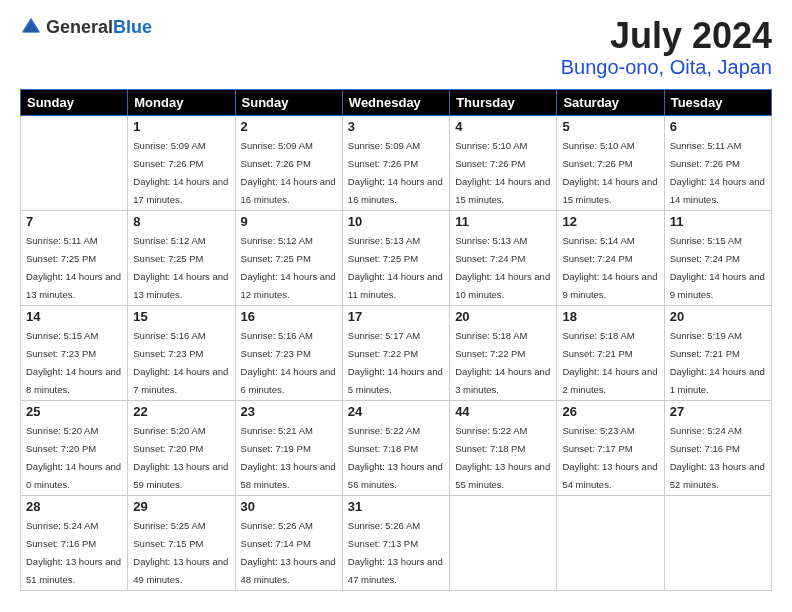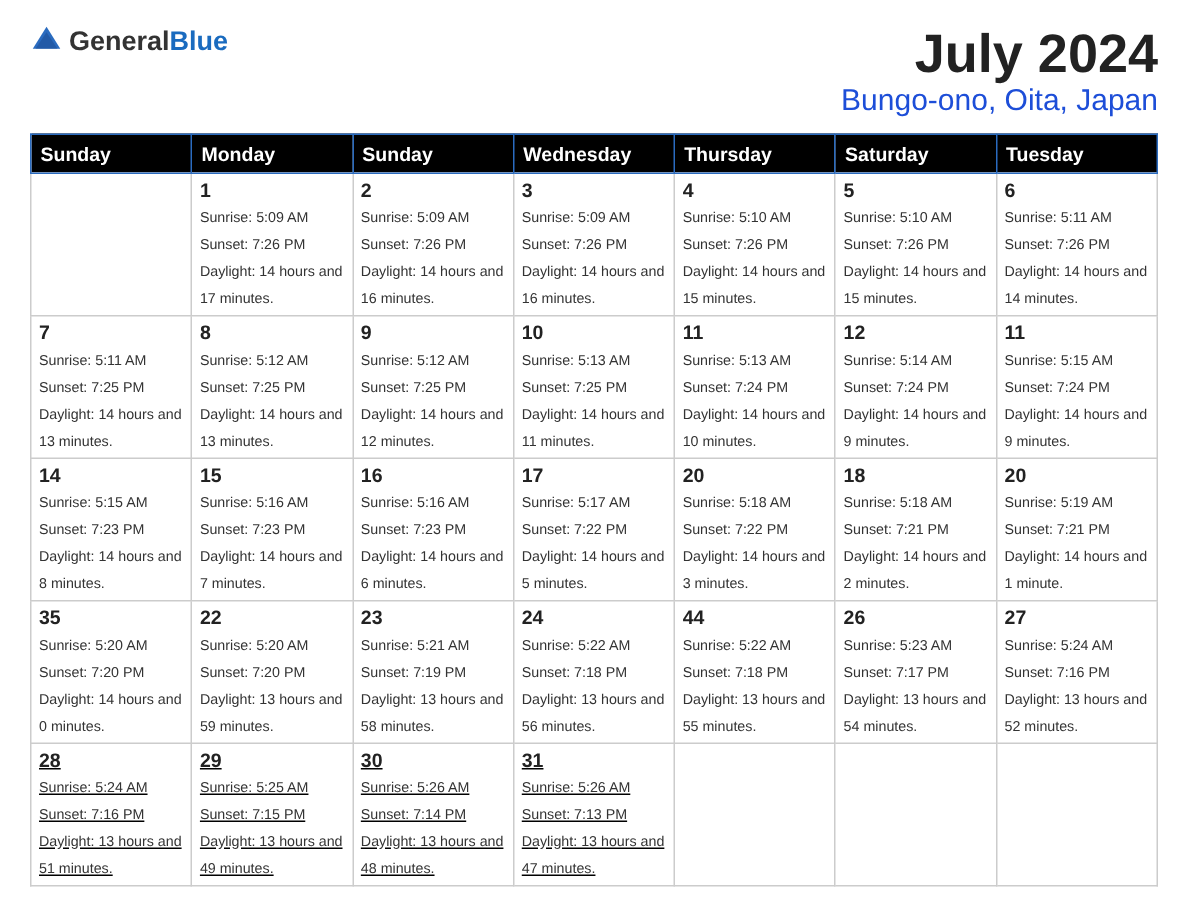--- a/index.html
+++ b/index.html
@@ -88,21 +88,20 @@
       line-height: 1.35;
     }
     .empty-cell {
       background: #f9f9f9;
     }
     .week-row td {
       height: 82px;
     }
     .last-row td {
       height: 74px;
-      text-decoration: underline;
     }
   </style>
 </head>
 <body>
 
 <div class="page">
   <div class="header">
     <div class="logo">
       <svg class="logo-icon" viewBox="0 0 24 24">
         <polygon points="12,2 22,18 2,18" fill="#2a6bbf"></polygon>
@@ -213,21 +212,21 @@
         <span class="cell-date">18</span>
         <span class="cell-info">Sunrise: 5:18 AM<br>Sunset: 7:21 PM<br>Daylight: 14 hours and 2 minutes.</span>
       </td>
           <td>
         <span class="cell-date">20</span>
         <span class="cell-info">Sunrise: 5:19 AM<br>Sunset: 7:21 PM<br>Daylight: 14 hours and 1 minute.</span>
       </td>
         </tr>
         <tr class="week-row">
           <td>
-        <span class="cell-date">35</span>
+        <span class="cell-date">25</span>
         <span class="cell-info">Sunrise: 5:20 AM<br>Sunset: 7:20 PM<br>Daylight: 14 hours and 0 minutes.</span>
       </td>
           <td>
         <span class="cell-date">22</span>
         <span class="cell-info">Sunrise: 5:20 AM<br>Sunset: 7:20 PM<br>Daylight: 13 hours and 59 minutes.</span>
       </td>
           <td>
         <span class="cell-date">23</span>
         <span class="cell-info">Sunrise: 5:21 AM<br>Sunset: 7:19 PM<br>Daylight: 13 hours and 58 minutes.</span>
       </td>

